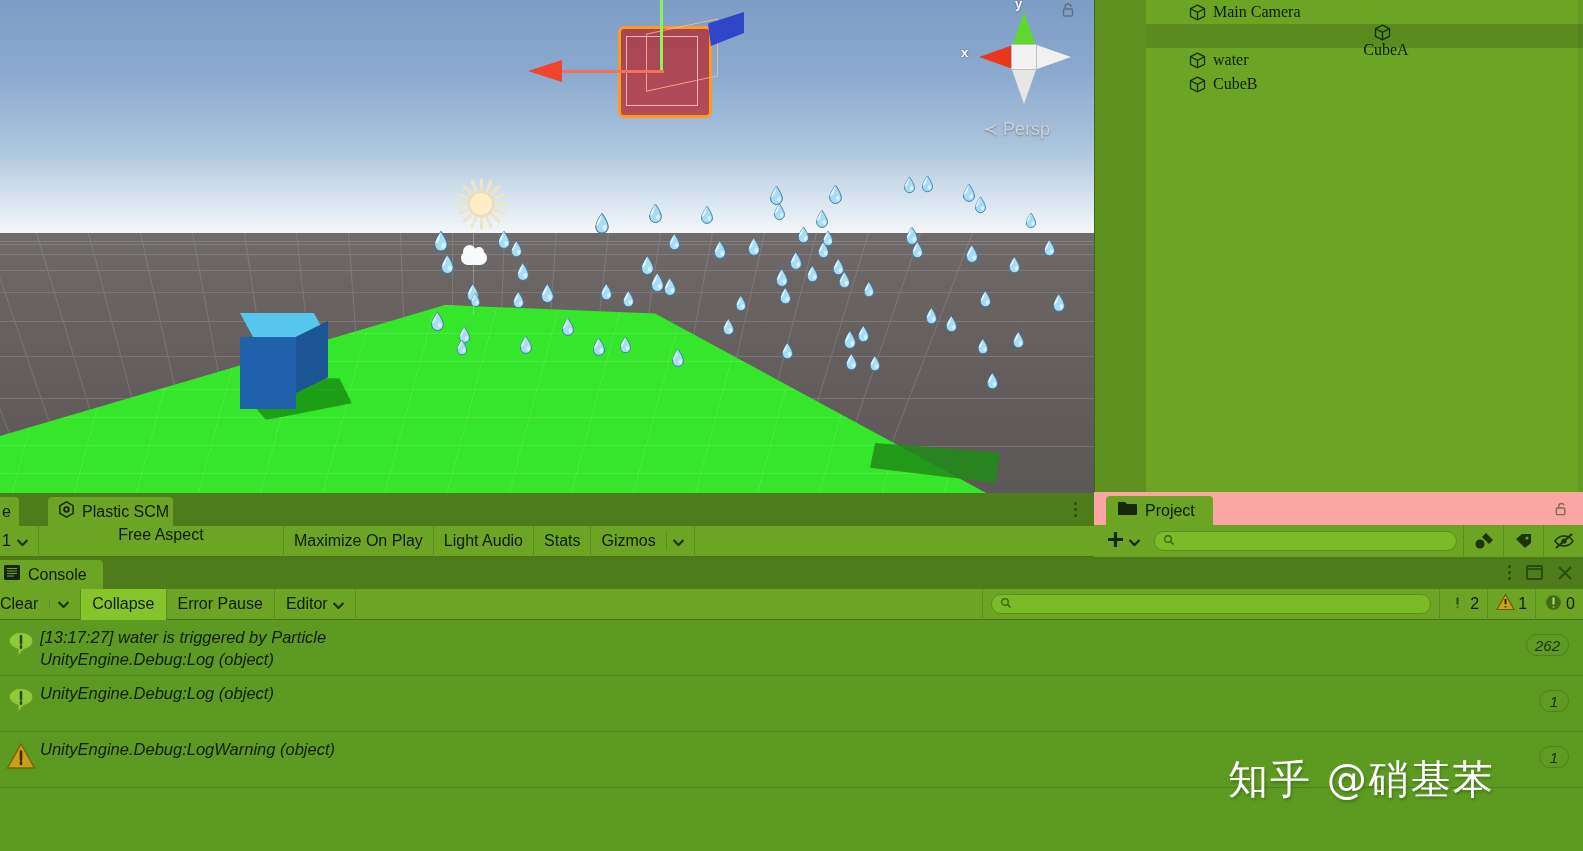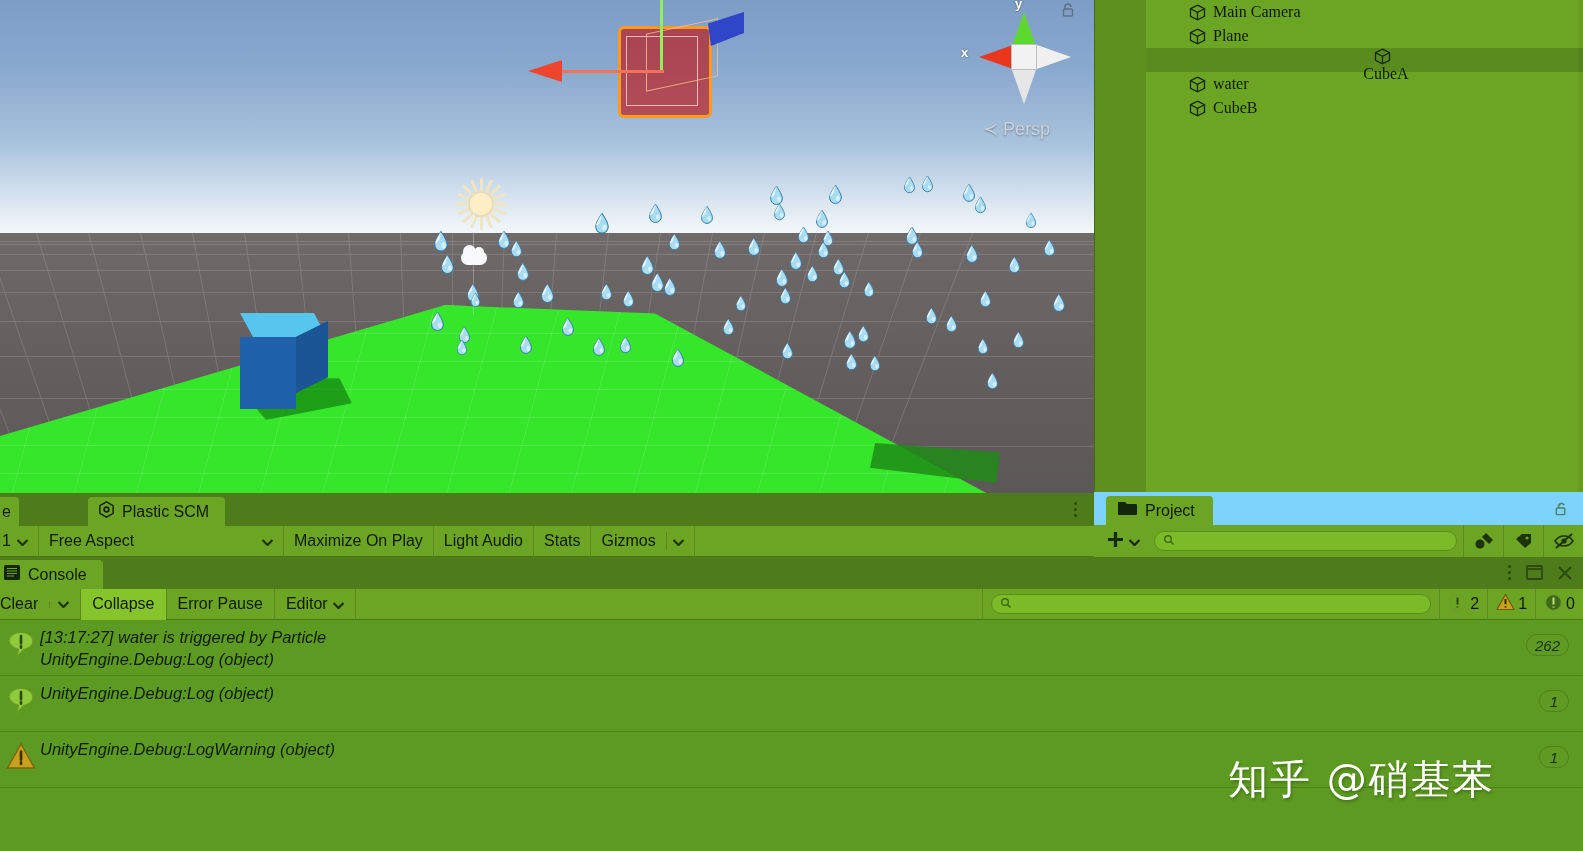--- a/index.html
+++ b/index.html
@@ -190,52 +190,52 @@
   .gv-tabbar {
     position: absolute; left: 0; top: 493px; width: 1094px; height: 33px;
     background: #4e7c1b;
   }
   .gv-tab-prev {
     position: absolute; left: -6px; top: 4px; height: 29px; padding: 0 8px;
     display: flex; align-items: center; color: #0e1a06; font-size: 16px;
     background: #6ca524; border-radius: 4px 4px 0 0;
   }
   .gv-tab {
-    position: absolute; left: 48px; top: 4px; height: 29px; padding: 0 16px 0 10px;
+    position: absolute; left: 48px; top: 4px; height: 29px; padding: 0 4px 0 10px;
     display: flex; align-items: center; gap: 7px; color: #0e1a06; font-size: 16px;
-    background: #6ca524; border-radius: 4px 4px 0 0; margin-left: 40px;
+    background: #6ca524; border-radius: 4px 4px 0 0;
   }
   .gv-kebab { position: absolute; right: 16px; top: 8px; }
 
   .gv-toolbar {
     position: absolute; left: 0; top: 526px; width: 1094px; height: 31px;
     background: #6ca524; display: flex; align-items: center;
     border-bottom: 1px solid #4a7418;
   }
   .tb-item {
     height: 31px; display: flex; align-items: center; gap: 6px;
     padding: 0 10px; color: #0e1a06; font-size: 16px;
     border-right: 1px solid #5a8b1e; white-space: nowrap;
   }
   .tb-item.first { border-left: 0; padding-left: 2px; }
-  .tb-aspect { width: 245px; justify-content: space-between; }
+  .tb-aspect { width: 245px; justify-content: space-between; flex-direction: column; }
   .tb-scale { gap: 10px; }
   .slider-track {
     width: 228px; height: 2px; background: #24420d; position: relative;
   }
   .slider-knob {
     position: absolute; left: 0px; top: -6px; width: 14px; height: 14px;
     border-radius: 50%; background: #3c6a12;
   }
   .tb-flex { flex: 1; border-right: 0; }
 
   
   .project {
     position: absolute; left: 1094px; top: 492px; width: 489px; height: 65px;
-    background: #7dd3fc;
+    background: #fca5a5;
   }
   .proj-tab {
     position: absolute; left: 12px; top: 4px; height: 29px; padding: 0 18px 0 12px;
     display: flex; align-items: center; gap: 8px; color: #0e1a06; font-size: 16px;
     background: #6ca524; border-radius: 4px 4px 0 0;
   }
   .proj-lock { position: absolute; right: 14px; top: 9px; opacity: .6; }
   .proj-toolbar {
     position: absolute; left: 0; top: 33px; width: 100%; height: 32px;
     background: #6ca524; display: flex; align-items: center; gap: 0;
@@ -879,29 +879,20 @@
     <div class="hier-rows" id="hier-list">
         <div class="hier-row">
           <span class="cube-ico">
             <svg width="17" height="17" viewBox="0 0 18 18">
               <path d="M9 1.2L16.4 5v8L9 16.8 1.6 13V5z" fill="none" stroke="#16280a" stroke-width="1.4"></path>
               <path d="M1.6 5L9 8.8 16.4 5M9 8.8v8" fill="none" stroke="#16280a" stroke-width="1.4"></path>
             </svg>
           </span>
           <span>Main Camera</span>
         </div>
-        <div class="hier-row">
-          <span class="cube-ico">
-            <svg width="17" height="17" viewBox="0 0 18 18">
-              <path d="M9 1.2L16.4 5v8L9 16.8 1.6 13V5z" fill="none" stroke="#16280a" stroke-width="1.4"></path>
-              <path d="M1.6 5L9 8.8 16.4 5M9 8.8v8" fill="none" stroke="#16280a" stroke-width="1.4"></path>
-            </svg>
-          </span>
-          <span>Plane</span>
-        </div>
         <div class="hier-row selected">
           <span class="cube-ico">
             <svg width="17" height="17" viewBox="0 0 18 18">
               <path d="M9 1.2L16.4 5v8L9 16.8 1.6 13V5z" fill="none" stroke="#16280a" stroke-width="1.4"></path>
               <path d="M1.6 5L9 8.8 16.4 5M9 8.8v8" fill="none" stroke="#16280a" stroke-width="1.4"></path>
             </svg>
           </span>
           <span>CubeA</span>
         </div>
         <div class="hier-row">

